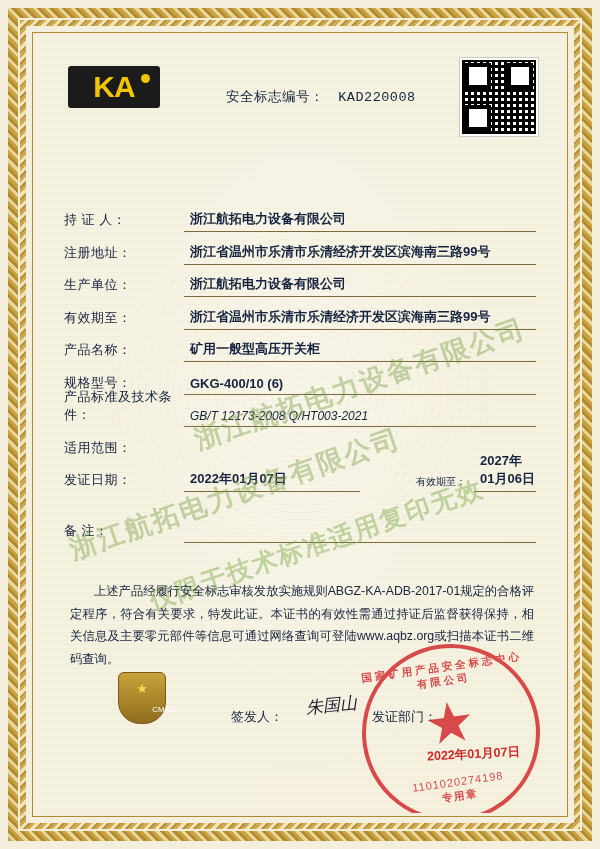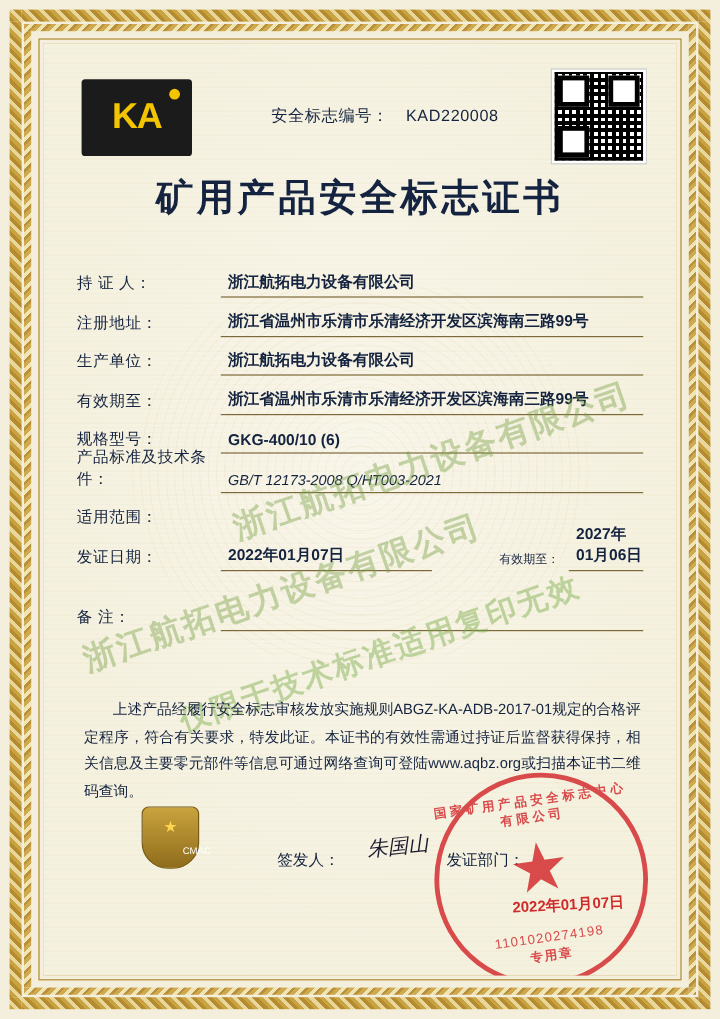--- a/index.html
+++ b/index.html
@@ -76,21 +76,21 @@
     border-radius: 50%;
     background:
       repeating-radial-gradient(circle at 50% 50%, rgba(200,170,100,0.10) 0px, rgba(200,170,100,0.10) 1px, rgba(255,255,255,0) 1px, rgba(255,255,255,0) 7px);
     opacity: 0.8;
   }
 
   
   .logo {
     position: absolute;
     left: 32px; top: 30px;
-    width: 92px; height: 64px;
+    width: 92px; height: 42px;
     background: #1b1b1b;
     border-radius: 3px;
     display: flex;
     align-items: center;
     justify-content: center;
   }
   .logo-text {
     color: #f2c500;
     font-weight: bold;
     font-size: 30px;
@@ -108,21 +108,21 @@
   .cert-no {
     position: absolute;
     left: 190px; top: 52px;
     font-size: 13.5px;
     color: #14233f;
     letter-spacing: 0.5px;
     white-space: nowrap;
   }
   .cert-no .cno-val {
     margin-left: 10px;
-    font-family: Liberation Sans, sans-serif;
+    font-family: Liberation Mono, monospace;
   }
 
   .qr {
     position: absolute;
     right: 26px; top: 22px;
     width: 74px; height: 74px;
     background:
       repeating-linear-gradient(90deg, #000 0 3px, #fff 3px 6px),
       repeating-linear-gradient(0deg, #000 0 3px, #fff 3px 6px);
     background-blend-mode: multiply;
@@ -156,21 +156,21 @@
     font-weight: bold;
     color: #14233f;
     letter-spacing: 3px;
     font-family: "DejaVu Sans", "Liberation Sans", sans-serif;
   }
 
   
   .fields {
     position: absolute;
     left: 28px;
-    top: 186px;
+    top: 170px;
     right: 28px;
   }
   .field-row {
     display: flex;
     align-items: flex-end;
     margin-bottom: 6.5px;
     height: 26px;
   }
   .field-label {
     width: 120px;
@@ -369,21 +369,20 @@
 
     <div class="cert-no">
       <span>安全标志编号：</span>
       <span class="cno-val">KAD220008</span>
     </div>
 
     <div class="qr">
       <span class="qr-bl"></span>
     </div>
 
-    <div class="title">矿用产品安全标志证书</div>
 
     <div class="fields">
 
       <div class="field-row">
         <div class="field-label">持 证 人：</div>
         <div class="field-value">浙江航拓电力设备有限公司</div>
       </div>
 
       <div class="field-row">
         <div class="field-label">注册地址：</div>
@@ -393,20 +392,24 @@
       <div class="field-row">
         <div class="field-label">生产单位：</div>
         <div class="field-value">浙江航拓电力设备有限公司</div>
       </div>
 
       <div class="field-row">
         <div class="field-label">有效期至：</div>
         <div class="field-value">浙江省温州市乐清市乐清经济开发区滨海南三路99号</div>
       </div>
 
+      <div class="field-row">
+        <div class="field-label">产品名称：</div>
+        <div class="field-value">矿用一般型高压开关柜</div>
+      </div>
 
       <div class="field-row">
         <div class="field-label">规格型号：</div>
         <div class="field-value">GKG-400/10 (6)</div>
       </div>
 
       <div class="field-row">
         <div class="field-label">产品标准及技术条件：</div>
         <div class="field-value small">GB/T 12173-2008 Q/HT003-2021</div>
       </div>

